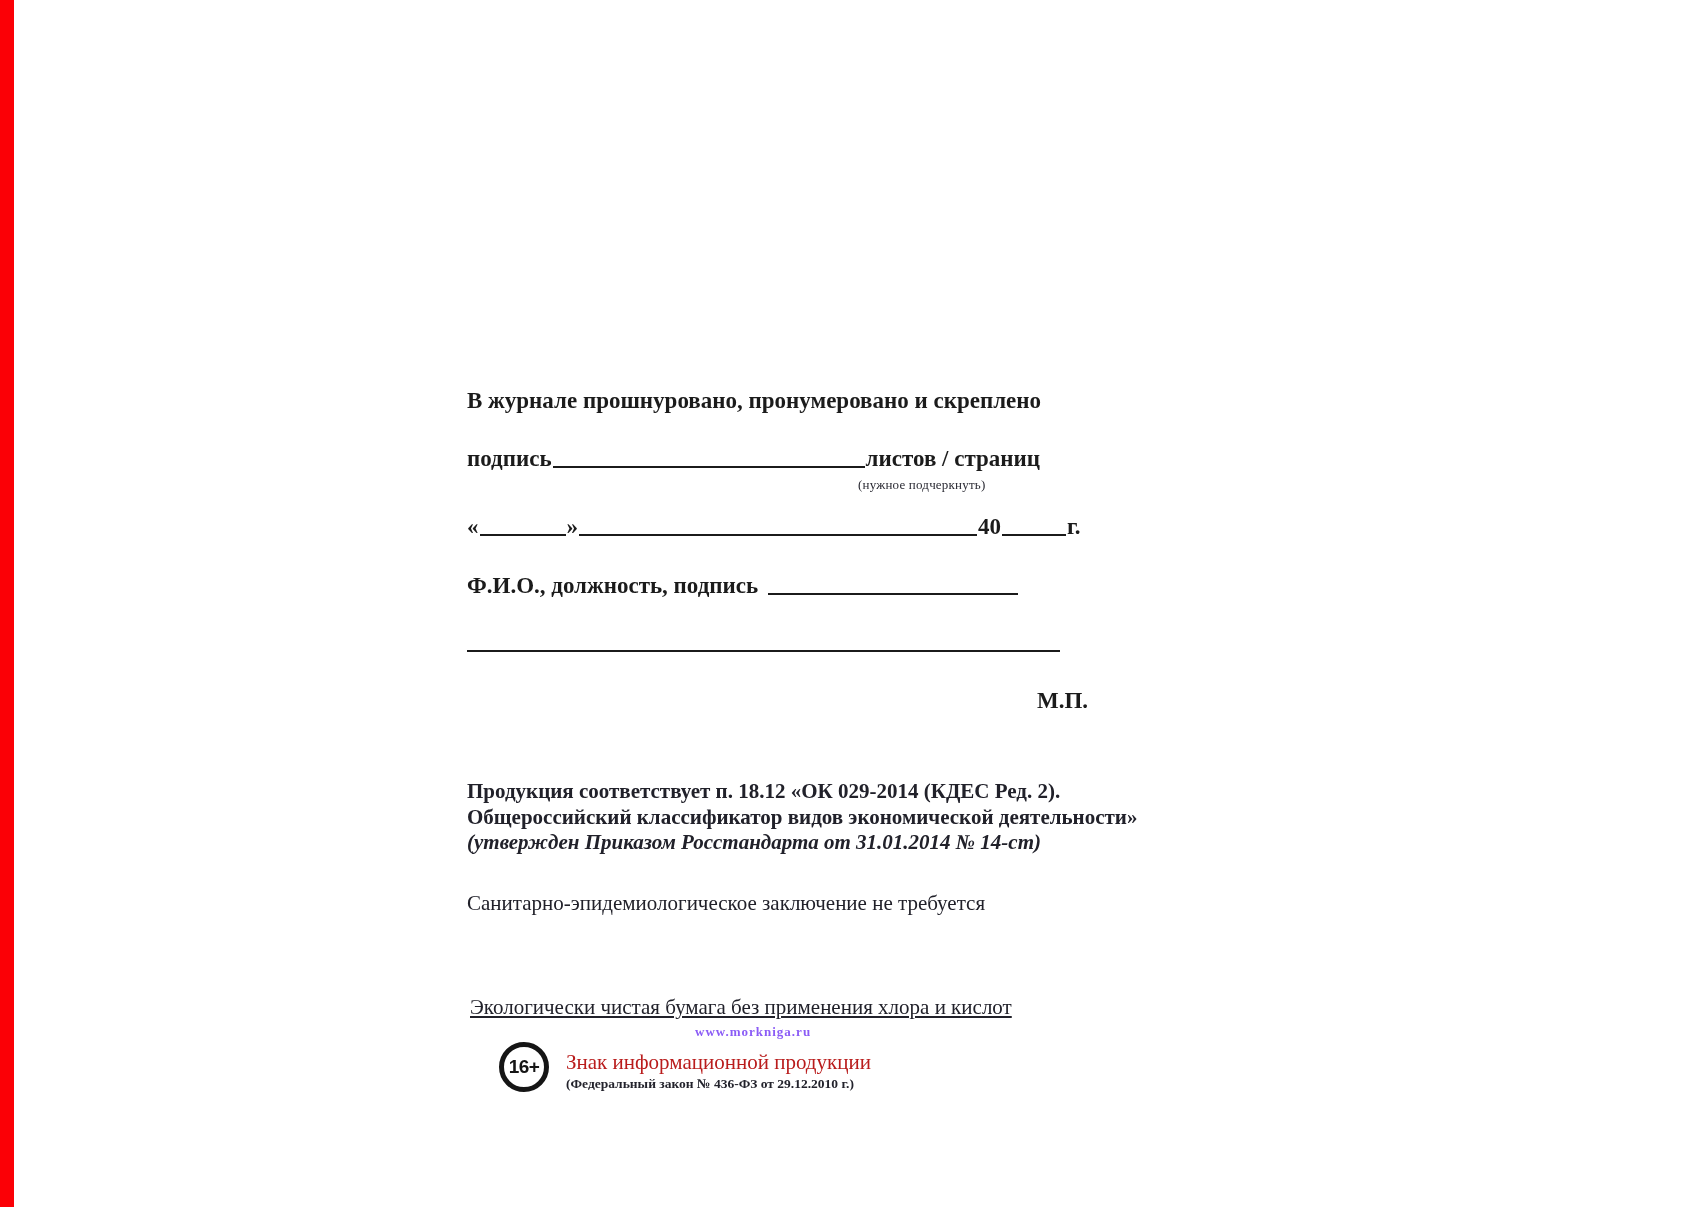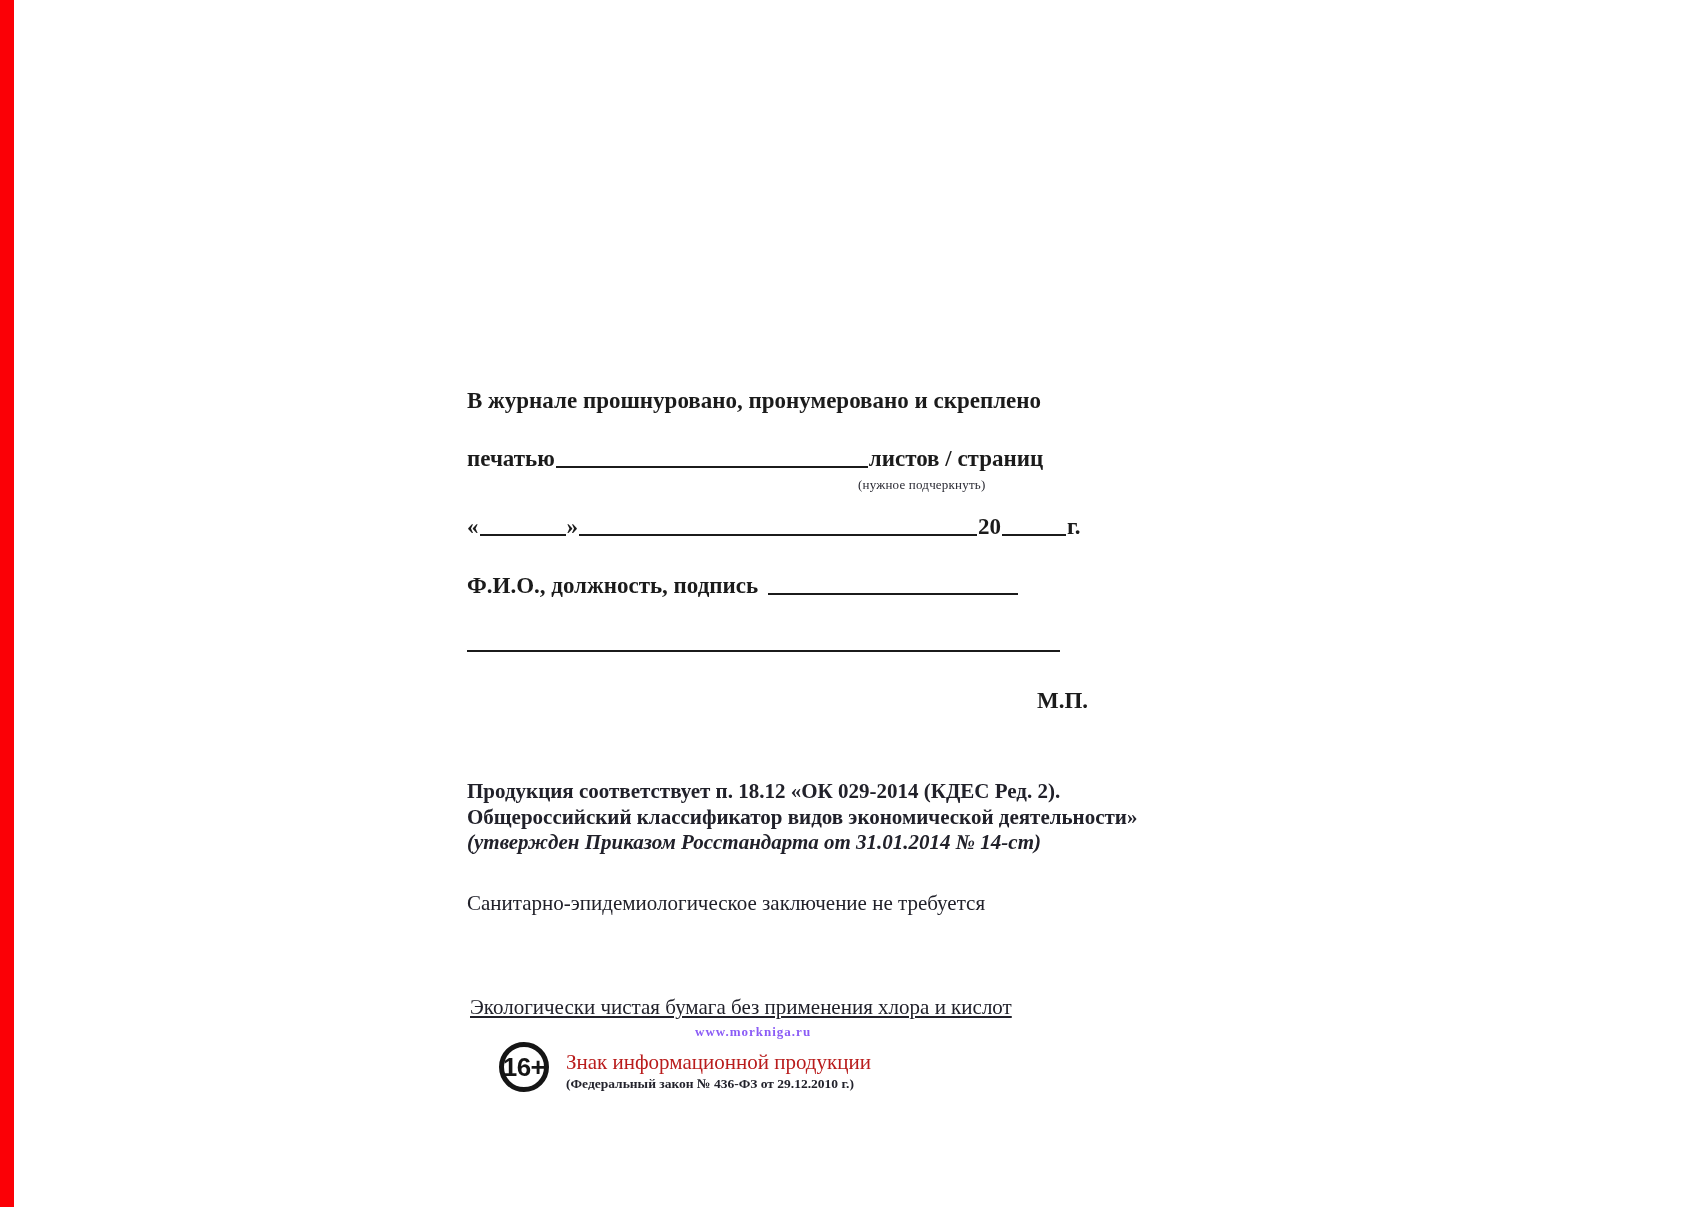--- a/index.html
+++ b/index.html
@@ -30,48 +30,48 @@
   .rule { border-top:2px solid #1b1b1b; height:0; }
   .mp { font-weight:700; font-size:23px; }
   .watermark {
     font-weight:700; font-size:13px; letter-spacing:1px;
     color:#8b5cf6; white-space:nowrap;
   }
   .badge {
     width:40px; height:40px; border:5px solid #151515; border-radius:50%;
     display:flex; align-items:center; justify-content:center;
     font-family:"Liberation Sans", sans-serif;
-    font-weight:700; font-size:26px; color:#151515; letter-spacing:-0.5px;
+    font-weight:700; font-size:19px; color:#151515; letter-spacing:-0.5px;
   }
   .znak-label { font-size:21px; font-weight:400; color:#b91c1c; white-space:nowrap; }
   .law-note { font-size:13.5px; font-weight:700; color:#23232c; white-space:nowrap; }
 </style>
 </head>
 <body>
 
 <div class="page">
 
   <div class="red-strip"></div>
 
   <div class="abs formline" style="left:467px; top:388px;">В журнале прошнуровано, пронумеровано и скреплено</div>
 
   <div class="abs formline" style="left:467px; top:446px;">
-    <span>печатью</span>
+    <span>подпись</span>
     <span class="fill w312"></span>
     <span>листов / страниц</span>
   </div>
 
   <div class="abs smallnote" style="left:858px; top:477px;">(нужное подчеркнуть)</div>
 
   <div class="abs formline" style="left:467px; top:514px;">
     <span>«</span>
     <span class="fill w86"></span>
     <span>»</span>
     <span class="fill w398"></span>
-    <span>20</span>
+    <span>40</span>
     <span class="fill w64"></span>
     <span>г.</span>
   </div>
 
   <div class="abs formline" style="left:467px; top:573px;">
     <span>Ф.И.О., должность, подпись</span>
     <span class="fill w250" style="margin-left:10px;"></span>
   </div>
 
   <div class="abs rule" style="left:467px; top:650px; width:593px;"></div>

